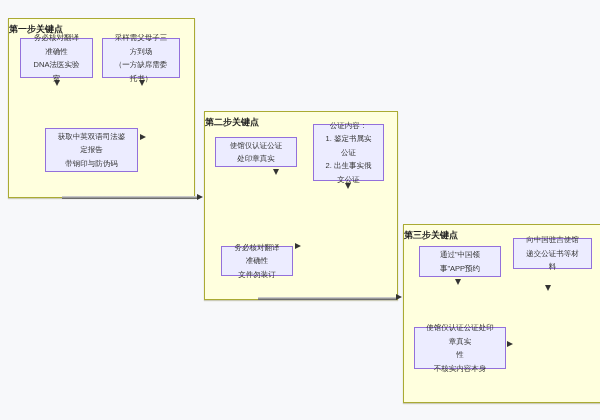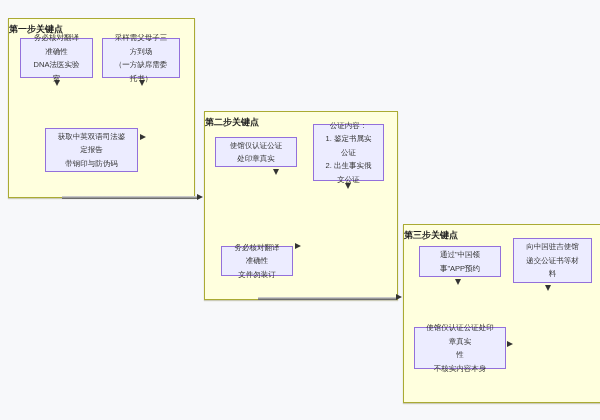--- a/index.html
+++ b/index.html
@@ -73,20 +73,20 @@
 <div class="arrow-down" style="left:345px; top:183px;"></div>
 <div class="arrow-right" style="left:295px; top:243px;"></div>
 
 <div class="connector" style="left:258px; top:297px; width:138px;"></div>
 <div class="arrow-right" style="left:396px; top:294px;"></div>
 
 <div class="panel" style="left:403px; top:224px; width:185px; height:177px;padding-left:23px;">
   <div class="panel-title">第三步关键点</div>
 </div>
 <div class="node" style="left:419px; top:246px; width:82px; height:31px;">通过"中国领事"APP预约</div>
-<div class="node" style="left:513px; top:238px; width:79px; height:45px;">向中国驻吉使馆
+<div class="node" style="left:513px; top:238px; width:79px; height:31px;">向中国驻吉使馆
 递交公证书等材料</div>
 <div class="node" style="left:414px; top:327px; width:92px; height:42px;">使馆仅认证公证处印章真实
 性
 不核实内容本身</div>
 <div class="arrow-down" style="left:455px; top:279px;"></div>
 <div class="arrow-down" style="left:545px; top:285px;"></div>
 <div class="arrow-right" style="left:507px; top:341px;"></div>
 
 </body></html>

